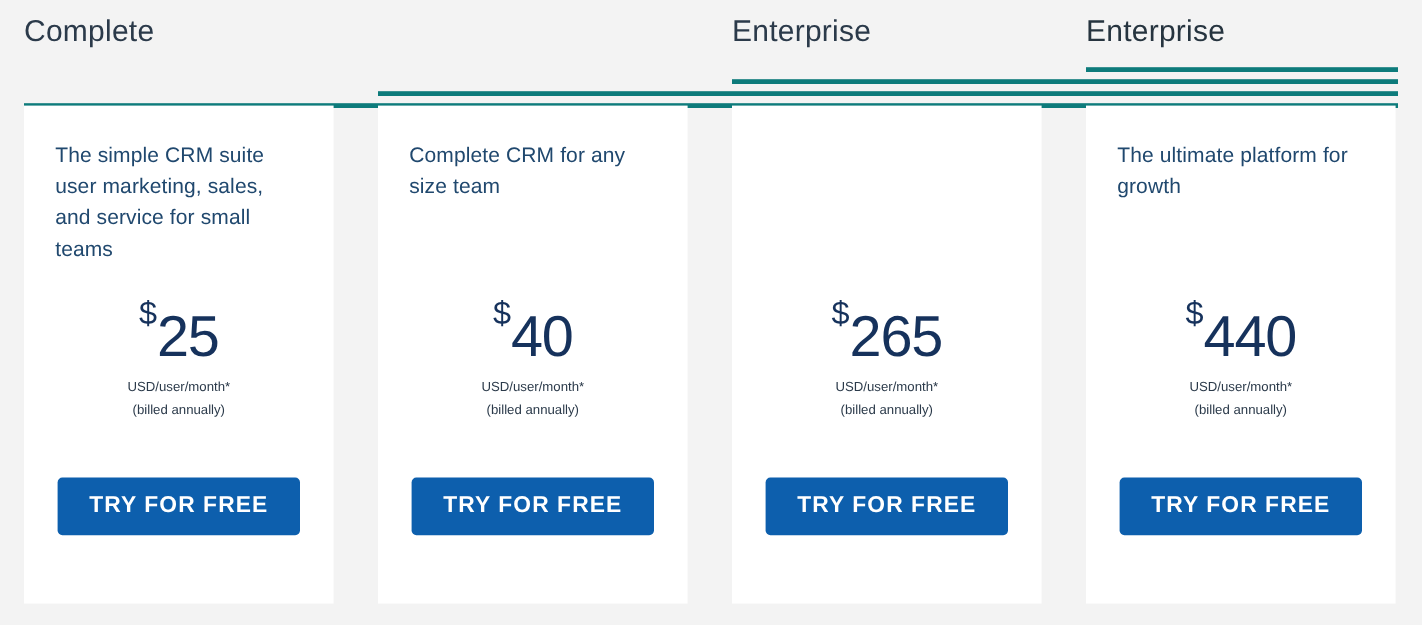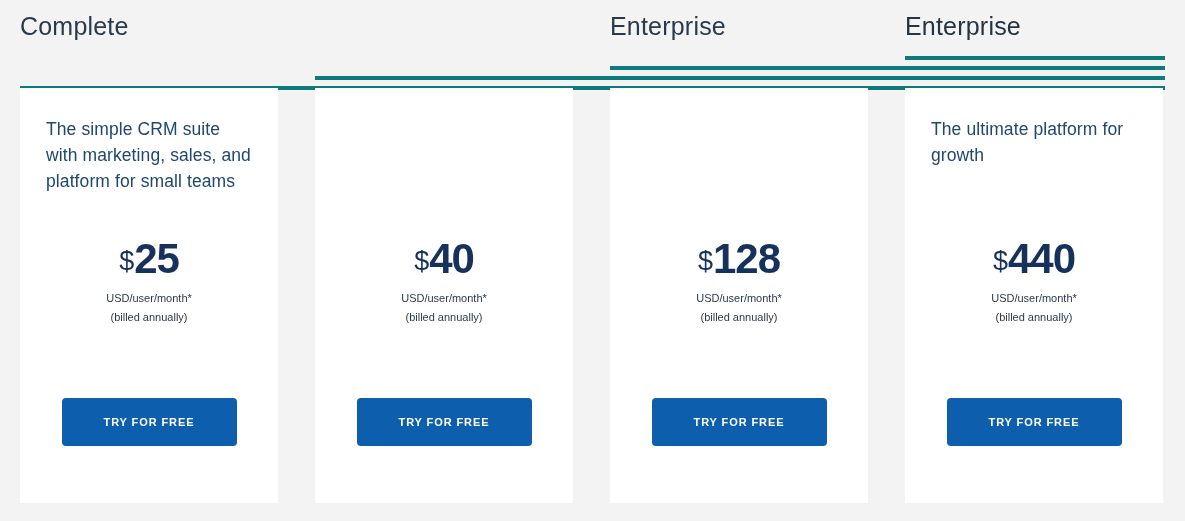--- a/index.html
+++ b/index.html
@@ -105,25 +105,26 @@
     color: #16325c;
   }
   .currency {
     font-size: 27px;
     font-weight: 400;
     line-height: 1;
     margin-top: 8px;
     color: #16325c;
   }
   .amount {
-    font-size: 42px;
-    font-weight: 700;
+    font-size: 48px;
+    font-weight: 400;
     line-height: 0.92;
     letter-spacing: -1px;
     color: #16325c;
+    margin-top: 20px;
   }
   .price-note {
     margin-top: 10px;
     font-size: 11px;
     line-height: 19px;
     color: #2b3a4a;
     text-align: center;
   }
   .price-note span { display: block; }
 
@@ -140,21 +141,21 @@
     align-items: center;
     justify-content: center;
     height: 48px;
     padding: 0 26px;
     min-width: 175px;
     background: #0d5fad;
     color: #ffffff;
     border: none;
     border-radius: 4px;
     font-family: "Liberation Sans", sans-serif;
-    font-size: 11px;
+    font-size: 19px;
     font-weight: 600;
     letter-spacing: 0.9px;
     cursor: pointer;
   }
 </style>
 </head>
 <body>
 
 <div class="pricing-root">
 
@@ -173,57 +174,58 @@
   <div class="rules-layer">
     <div class="rule" style="left:905px; width:260px; top:56px;"></div>
     <div class="rule" style="left:610px; width:555px; top:66px;"></div>
     <div class="rule" style="left:315px; width:850px; top:76px;"></div>
     <div class="rule" style="left:20px; width:1145px; top:86px;"></div>
   </div>
 
   <div class="cards-row">
 
     <div class="card" style="left:20px;">
-      <p class="card-desc">The simple CRM suite with marketing, sales, and platform for small teams</p>
+      <p class="card-desc">The simple CRM suite user marketing, sales, and service for small teams</p>
       <div class="price-block">
         <div class="price-line">
           <span class="currency">$</span>
           <span class="amount">25</span>
         </div>
         <div class="price-note">
           <span>USD/user/month*</span>
           <span>(billed annually)</span>
         </div>
       </div>
       <div class="cta-wrap">
         <button class="cta-button">TRY FOR FREE</button>
       </div>
     </div>
 
     <div class="card" style="left:315px;">
+      <p class="card-desc">Complete CRM for any size team</p>
       <div class="price-block">
         <div class="price-line">
           <span class="currency">$</span>
           <span class="amount">40</span>
         </div>
         <div class="price-note">
           <span>USD/user/month*</span>
           <span>(billed annually)</span>
         </div>
       </div>
       <div class="cta-wrap">
         <button class="cta-button">TRY FOR FREE</button>
       </div>
     </div>
 
     <div class="card" style="left:610px;">
       <div class="price-block">
         <div class="price-line">
           <span class="currency">$</span>
-          <span class="amount">128</span>
+          <span class="amount">265</span>
         </div>
         <div class="price-note">
           <span>USD/user/month*</span>
           <span>(billed annually)</span>
         </div>
       </div>
       <div class="cta-wrap">
         <button class="cta-button">TRY FOR FREE</button>
       </div>
     </div>

